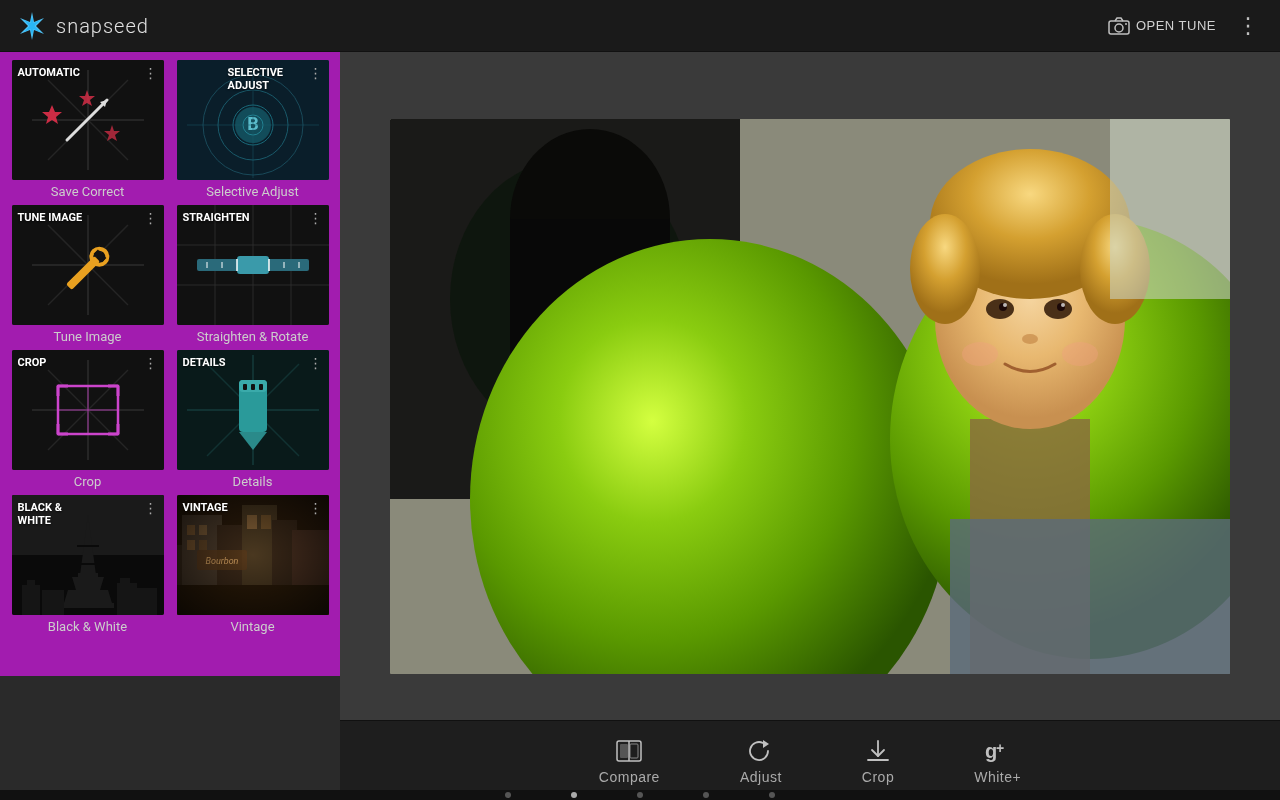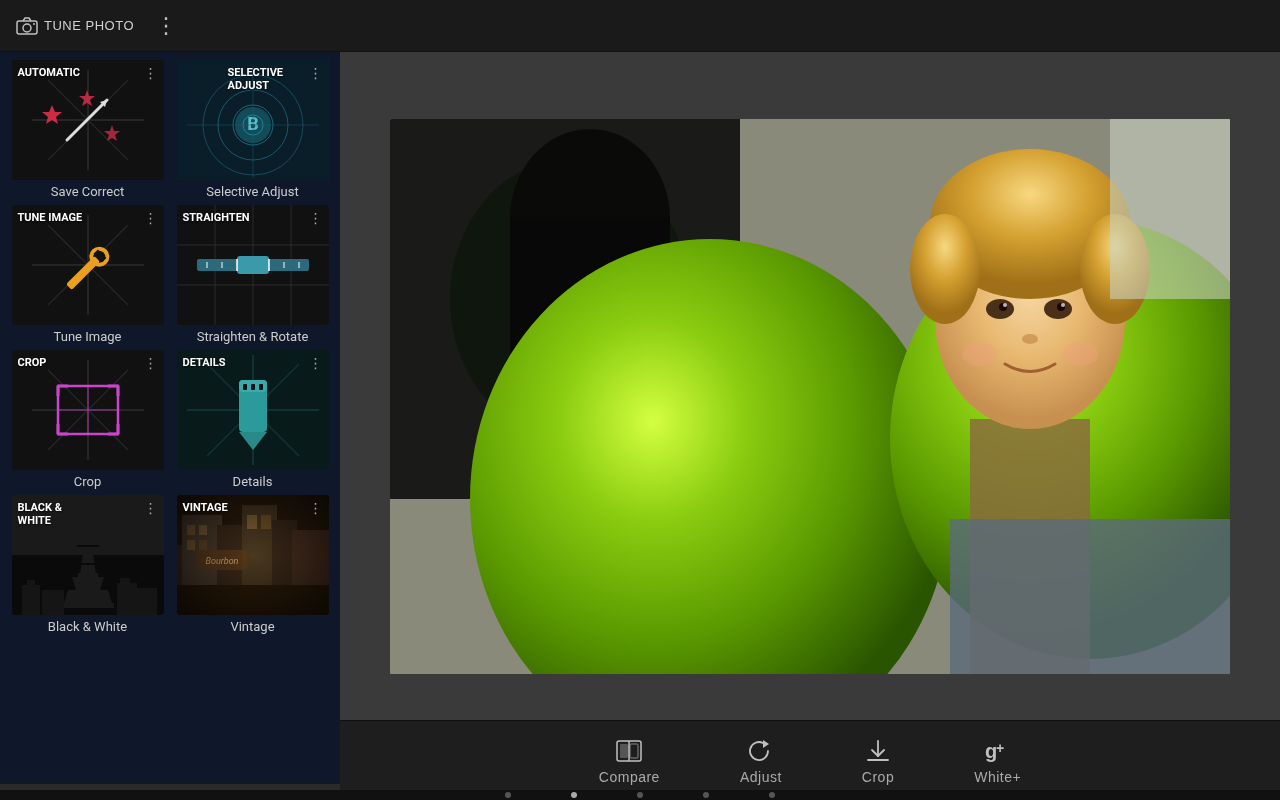--- a/index.html
+++ b/index.html
@@ -63,22 +63,22 @@
       justify-content: center;
       width: 32px;
     }
 
     
     #left-panel {
       position: absolute;
       top: 52px;
       left: 0;
       width: 340px;
-      height: 732px;
-      background: #0f172a;
+      height: 624px;
+      background: #a21caf;
       overflow-y: auto;
       padding: 8px;
       display: grid;
       grid-template-columns: 1fr 1fr;
       gap: 6px;
       align-content: start;
     }
     #left-panel::-webkit-scrollbar { width: 4px; }
     #left-panel::-webkit-scrollbar-thumb { background: #555; }
 
@@ -220,29 +220,37 @@
     }
     .nav-dot.active { background: #aaa; }
 
     
     svg { display: block; }
   </style>
 </head>
 <body>
 
 <div id="header">
+  <div id="logo-area">
+
+    <svg id="logo-icon" width="32" height="32" viewBox="0 0 32 32">
+      <polygon points="16,2 18,12 28,8 20,16 28,24 18,20 16,30 14,20 4,24 12,16 4,8 14,12" fill="#4FC3F7"></polygon>
+      <polygon points="16,6 17.5,13 24,10 18.5,16 24,22 17.5,19 16,26 14.5,19 8,22 13.5,16 8,10 14.5,13" fill="#29B6F6"></polygon>
+    </svg>
+    <span id="app-name">snapseed</span>
+  </div>
   <div id="header-right">
     <button id="open-photo-btn">
       <svg width="22" height="18" viewBox="0 0 22 18">
         <rect x="1" y="4" width="20" height="13" rx="2" fill="none" stroke="#c0c0c0" stroke-width="1.5"></rect>
         <circle cx="11" cy="11" r="4" fill="none" stroke="#c0c0c0" stroke-width="1.5"></circle>
         <path d="M7 4 L9 1 L13 1 L15 4" fill="none" stroke="#c0c0c0" stroke-width="1.5"></path>
         <circle cx="18" cy="7" r="1" fill="#c0c0c0"></circle>
       </svg>
-      <span>TUNE PHOTO</span>
+      <span>OPEN TUNE</span>
     </button>
     <div id="more-icon">
       <span>⋮</span>
     </div>
   </div>
 </div>
 
 <div id="left-panel">
 
   <div class="tool-item">

